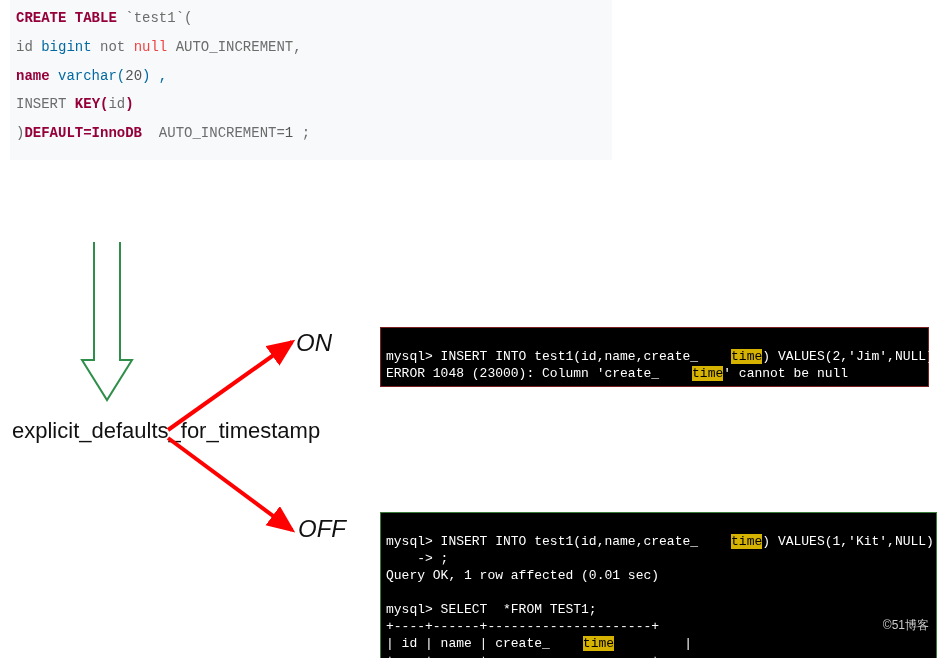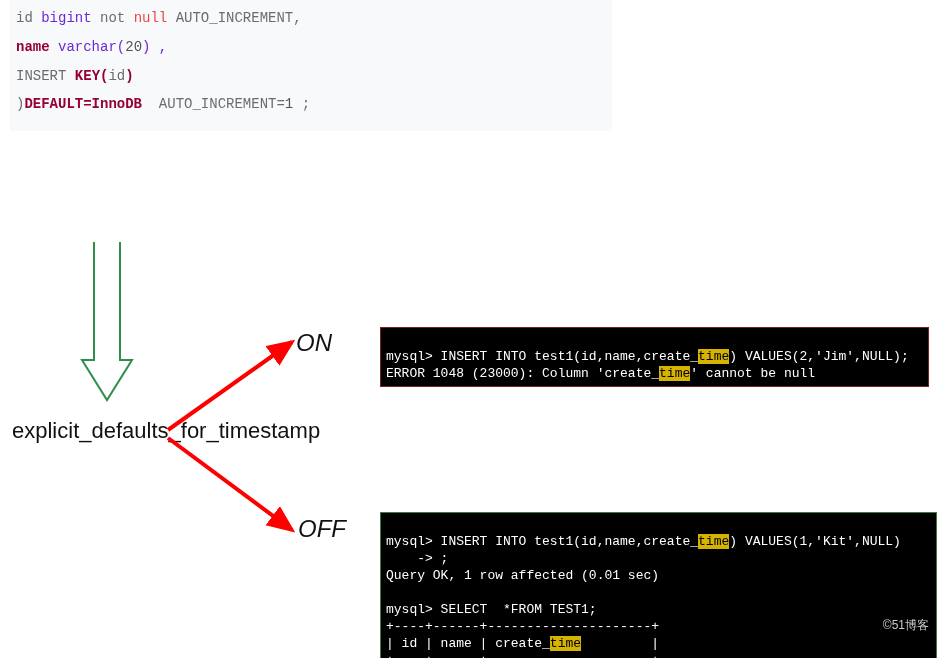--- a/index.html
+++ b/index.html
@@ -23,21 +23,21 @@
     font-family: Consolas, "Courier New", monospace;
     font-size: 14px;
     line-height: 1.2;
     color: #333;
   }
   .code-block .line { margin: 12px 0; white-space: pre; }
   .code-block .line:first-child { margin-top: 4px; }
 
   .kw-red   { color: #96003a; font-weight: bold; }
   .kw-gray  { color: #6c6c6c; }
-  .kw-blue  { color: #6d28d9; }
+  .kw-blue  { color: #0369a1; }
   .kw-teal  { color: #ef4444; }
   .kw-str   { color: #535353; margin-top: 16px; }
 
   .var-label {
     position: absolute;
     left: 12px;
     top: 418px;
     font-size: 22px;
     color: #111;
     font-family: "Segoe UI", Arial, sans-serif;
@@ -58,35 +58,36 @@
     background: #000;
     color: #fff;
     font-family: Consolas, "Courier New", monospace;
     font-size: 13px;
     padding: 3px 5px 4px 5px;
     white-space: pre;
     line-height: 17px;
   }
   .term-on  { left: 380px; top: 327px; width: 537px; border: 1px solid #7a2020; }
   .term-off { left: 380px; top: 512px; width: 545px; border: 1px solid #3a7a3a; }
-  .hl { background: #d6b300; color: #000; }
+  .hl { background: #d6b300; color: #000; margin-left: 33px; }
   
   .watermark {
     position:absolute;
     right:10px;
     bottom:24px;
     font-size:12px;
     color:#ccc;
     font-family: sans-serif;
   }
 </style>
 </head>
 <body>
 
 <div class="code-block">
+  <div class="line"><span class="kw-red">CREATE TABLE</span><span class="kw-gray"> `test1`(</span></div>
   <div class="line"><span class="kw-gray">id</span><span class="kw-blue"> bigint</span><span class="kw-gray"> not</span><span class="kw-teal"> null</span><span class="kw-gray"> AUTO_INCREMENT,</span></div>
   <div class="line"><span class="kw-red">name</span><span class="kw-blue"> varchar(</span><span class="kw-str">20</span><span class="kw-blue">) ,</span></div>
   <div class="line"><span class="kw-gray">INSERT</span><span class="kw-red"> KEY(</span><span class="kw-gray">id</span><span class="kw-red">)</span></div>
   <div class="line"><span class="kw-gray">)</span><span class="kw-red">DEFAULT=InnoDB</span><span class="kw-gray">  AUTO_INCREMENT=</span><span class="kw-str">1</span><span class="kw-gray"> ;</span></div>
 </div>
 
 <svg style="position:absolute; left:78px; top:242px;" width="60" height="165">
   <polyline points="16,0 16,118 4,118 29,158 54,118 42,118 42,0" fill="#ffffff" stroke="#2f8f4a" stroke-width="2" stroke-linejoin="miter"></polyline>
 </svg>
 

